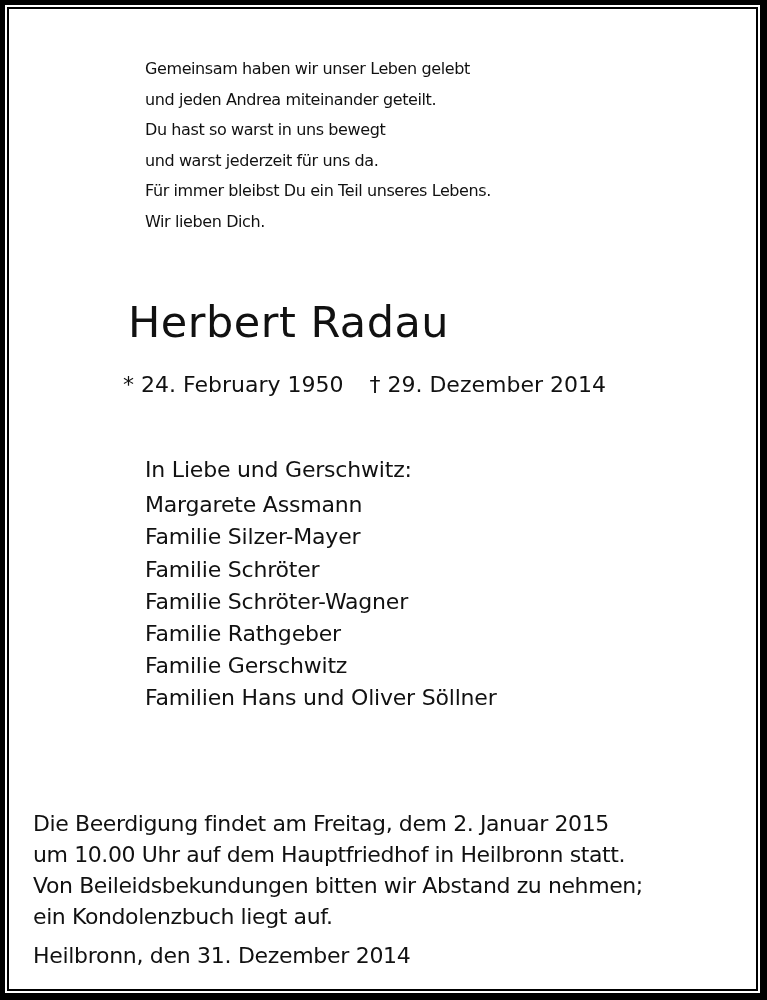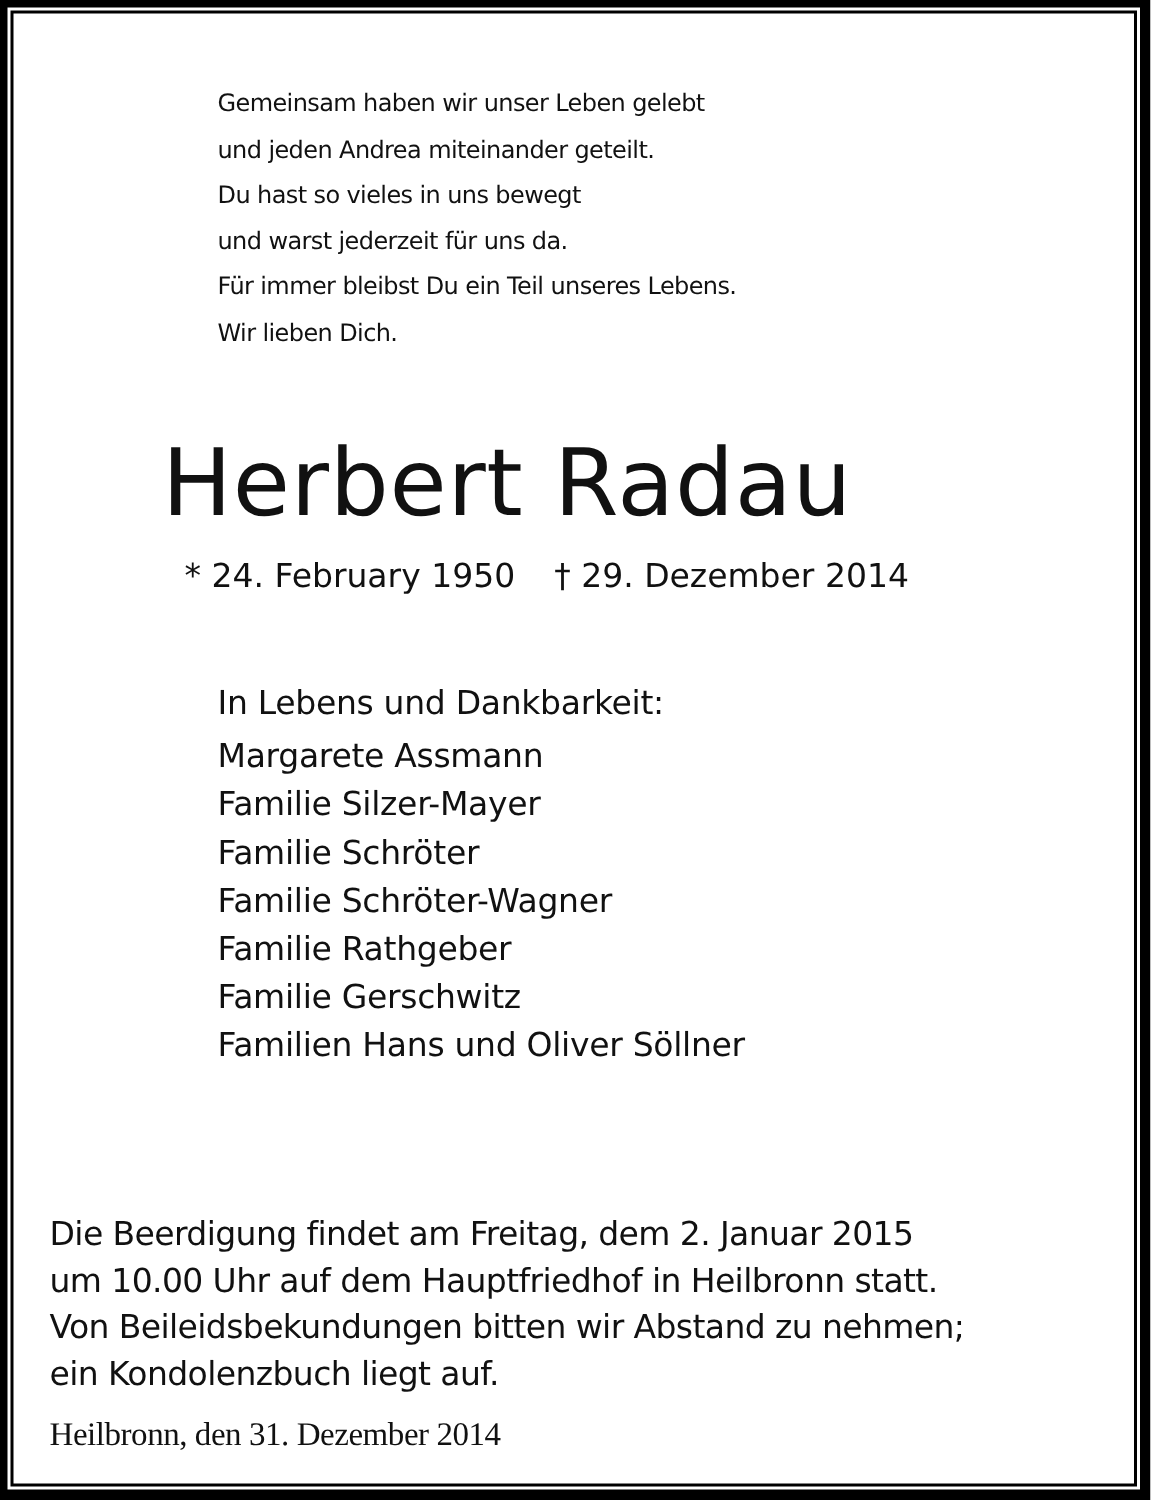--- a/index.html
+++ b/index.html
@@ -1,54 +1,54 @@
 <!DOCTYPE html>
 <html><head>
 <meta charset="utf-8">
 <style>
   html, body { margin: 0; padding: 0; background: #fff; }
   body { width: 767px; height: 1000px; position: relative; overflow: hidden; font-family: "DejaVu Sans", sans-serif; color: #111; }
   .frame { position: absolute; left: 0; top: 0; width: 767px; height: 1000px; box-sizing: border-box; border-top: 5px solid #000; border-left: 5px solid #000; border-right: 7px solid #000; border-bottom: 7px solid #000; }
   .inner { position: absolute; left: 2px; top: 2px; right: 2px; bottom: 2px; border: 2px solid #000; }
   .poem { position: absolute; left: 145px; top: 54px; font-size: 16px; line-height: 30.5px; letter-spacing: -0.4px; }
   .poem div { white-space: nowrap; }
-  .name { position: absolute; left: 108px; top: 282px; font-size: 62px; line-height: 80px; letter-spacing: 0.5px; white-space: nowrap; }
+  .name { position: absolute; left: 128px; top: 282px; font-size: 43px; line-height: 80px; letter-spacing: 0.5px; white-space: nowrap; }
   .dates { position: absolute; left: 123px; top: 368px; font-size: 22px; line-height: 34px; white-space: nowrap; }
   .dates .gap { display: inline-block; width: 26px; }
   .mourners { position: absolute; left: 145px; top: 454px; font-size: 22px; line-height: 32.2px; }
   .mourners div { white-space: nowrap; letter-spacing: -0.2px; }
   .mourners .intro { margin-bottom: 3px; }
   .notice { position: absolute; left: 33px; top: 808px; font-size: 22px; line-height: 31px; letter-spacing: -0.4px; }
   .notice div { white-space: nowrap; }
-  .place { position: absolute; left: 33px; top: 940px; font-size: 22px; line-height: 31px; letter-spacing: -0.3px; white-space: nowrap; font-family: Liberation Serif, serif; }
+  .place { position: absolute; left: 33px; top: 940px; font-size: 22px; line-height: 31px; letter-spacing: -0.3px; white-space: nowrap; }
 </style>
 </head>
 <body>
 
 <div class="frame">
   <div class="inner"></div>
 </div>
 
 <div class="poem">
   <div>Gemeinsam haben wir unser Leben gelebt</div>
   <div>und jeden Andrea miteinander geteilt.</div>
-  <div>Du hast so vieles in uns bewegt</div>
+  <div>Du hast so warst in uns bewegt</div>
   <div>und warst jederzeit für uns da.</div>
   <div>Für immer bleibst Du ein Teil unseres Lebens.</div>
   <div>Wir lieben Dich.</div>
 </div>
 
 <div class="name">Herbert Radau</div>
 
 <div class="dates">
   <span>* 24. February 1950</span><span class="gap"></span><span>† 29. Dezember 2014</span>
 </div>
 
 <div class="mourners">
-  <div class="intro">In Lebens und Dankbarkeit:</div>
+  <div class="intro">In Liebe und Gerschwitz:</div>
   <div>Margarete Assmann</div>
   <div>Familie Silzer-Mayer</div>
   <div>Familie Schröter</div>
   <div>Familie Schröter-Wagner</div>
   <div>Familie Rathgeber</div>
   <div>Familie Gerschwitz</div>
   <div>Familien Hans und Oliver Söllner</div>
 </div>
 
 <div class="notice">

